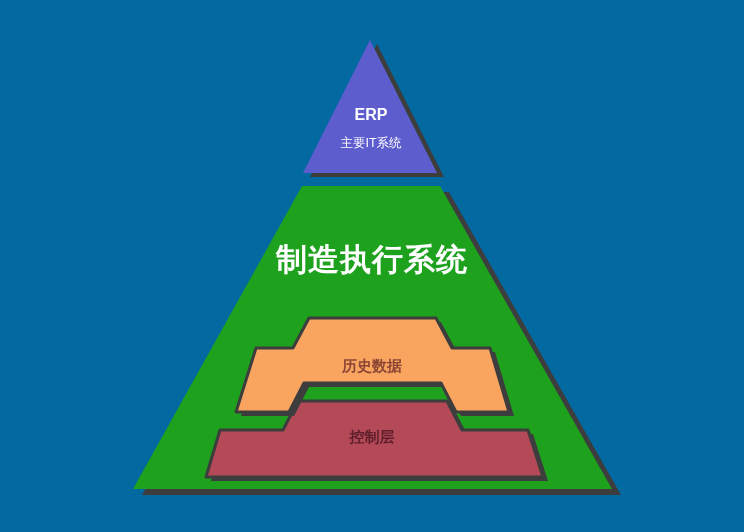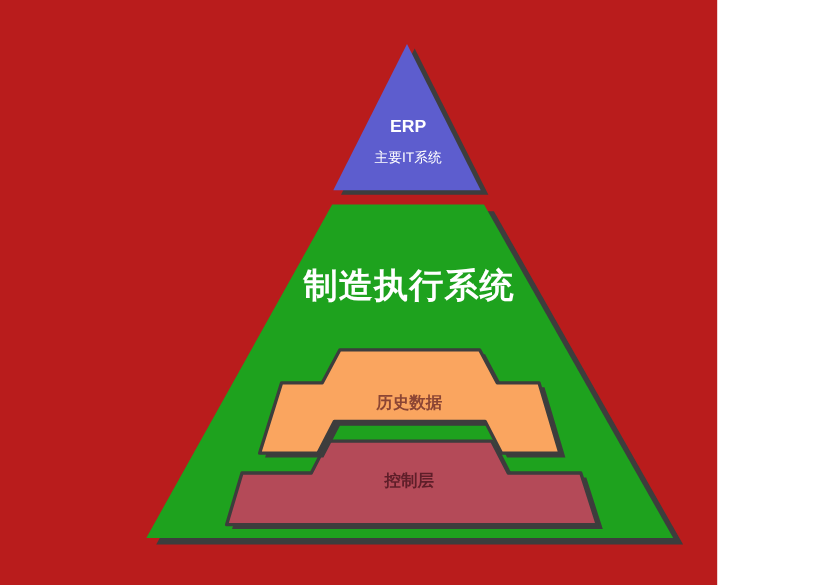--- a/index.html
+++ b/index.html
@@ -3,23 +3,23 @@
 <meta charset="utf-8">
 <style>
   html, body {
     margin: 0;
     padding: 0;
     background: #ffffff;
     font-family: "Liberation Sans", "DejaVu Sans", sans-serif;
   }
   .canvas {
     position: relative;
-    width: 652px;
+    width: 744px;
     height: 532px;
-    background: #b91c1c;
+    background: #0369a1;
     overflow: hidden;
     text-decoration: underline;
   }
   svg { display: block; }
   text {
     font-family: "Liberation Sans", "DejaVu Sans", sans-serif;
   }
   .label-erp       { font-size: 16px; font-weight: 600; }
   .label-erp-sub   { font-size: 12.5px; font-weight: 400; }
   .label-mes       { font-size: 31px; font-weight: 700; letter-spacing: 1px; }

